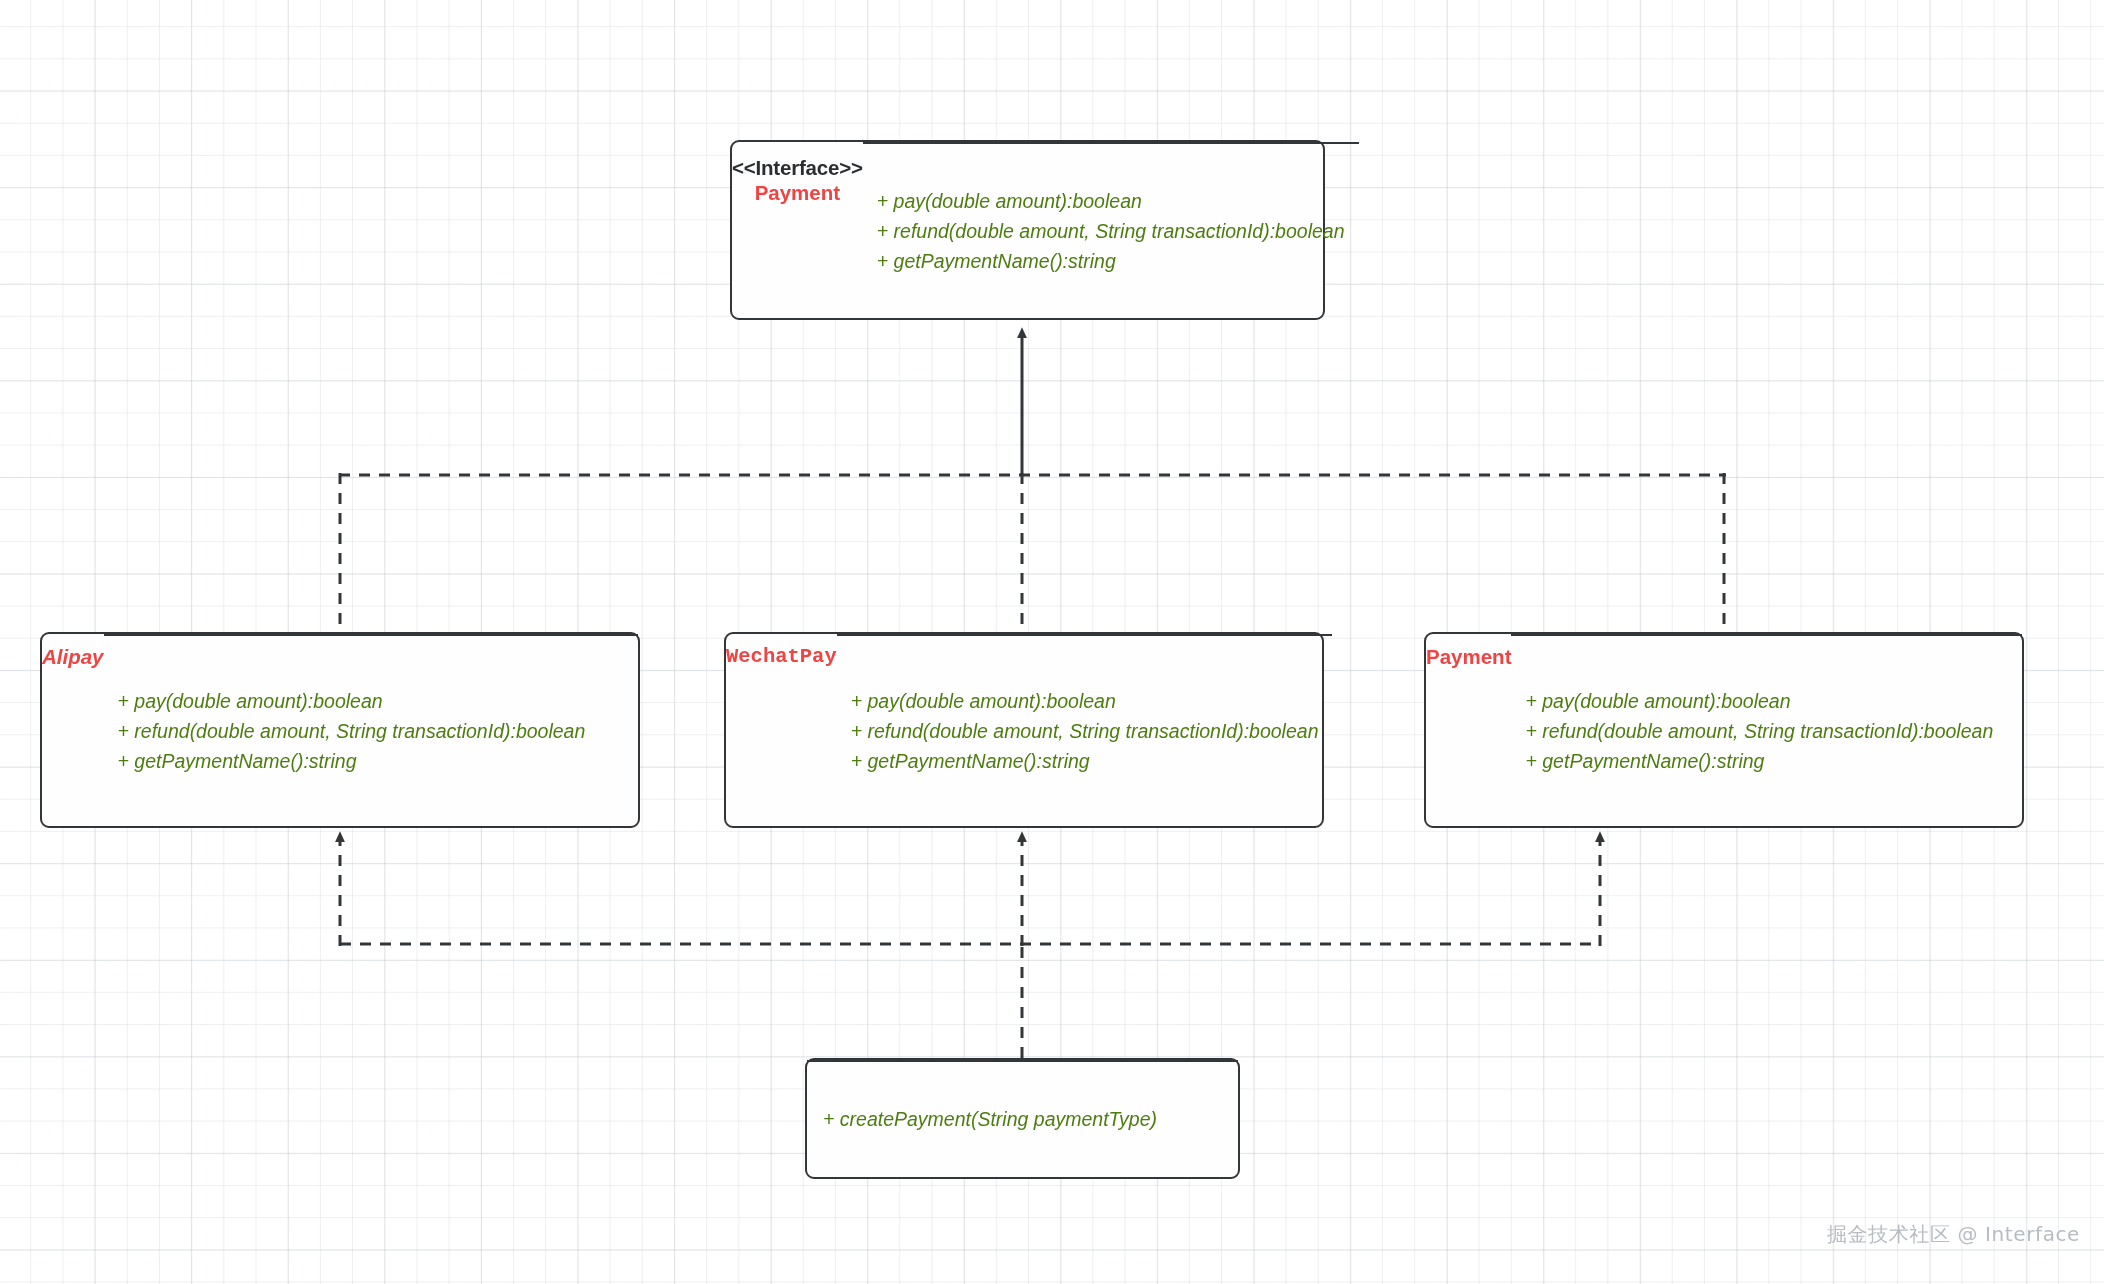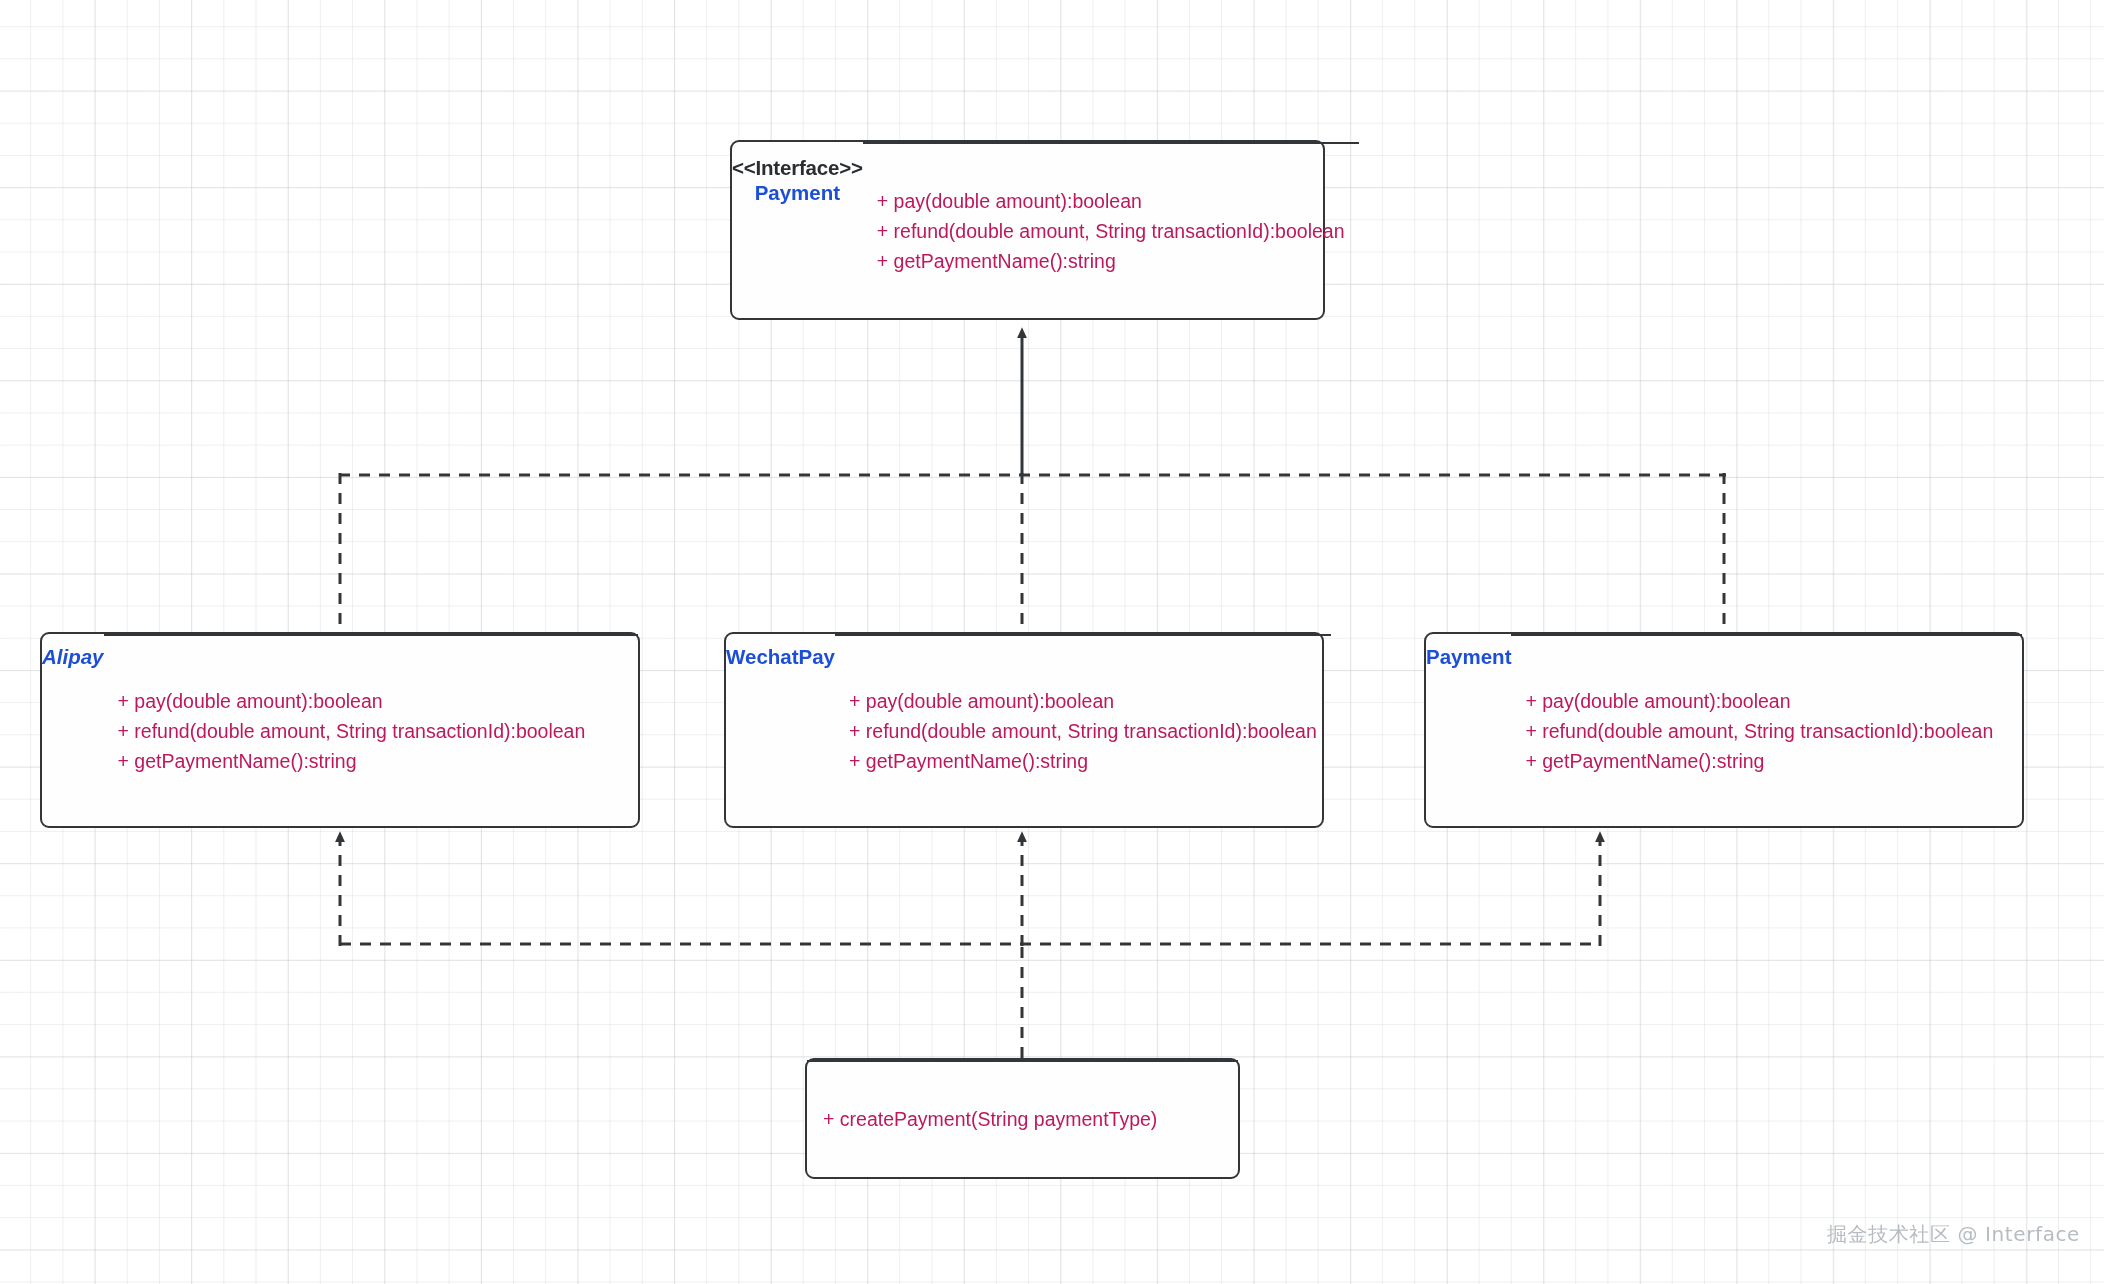--- a/index.html
+++ b/index.html
@@ -64,37 +64,38 @@
   .stereotype {
     font-size: 20.5px;
     font-weight: 700;
     color: #2b2e31;
     line-height: 1.2;
     letter-spacing: -0.2px;
   }
   .class-name {
     font-size: 20.5px;
     font-weight: 700;
-    color: #1d4ed8;
+    color: #ef4444;
     line-height: 1.2;
   }
   .attrs-compartment {
     
   }
   .methods-compartment {
     display: flex;
     flex-direction: column;
     justify-content: center;
     padding: 6px 14px 6px 14px;
   }
   .method-line {
     font-size: 19.5px;
-    color: #be185d;
+    color: #4d7c0f;
     line-height: 1.55;
     white-space: nowrap;
+    font-style: italic;
   }
 
   
   .watermark {
     position: absolute;
     right: 24px;
     bottom: 36px;
     font-size: 20px;
     color: #b6bcc2;
     letter-spacing: 0.6px;
@@ -155,21 +156,21 @@
     </div>
     <div class="compartment attrs-compartment" style="height:46px;"></div>
     <div class="compartment methods-compartment" style="flex:1;">
       <div class="method-line">+ pay(double amount):boolean</div>
       <div class="method-line">+ refund(double amount, String transactionId):boolean</div>
       <div class="method-line">+ getPaymentName():string</div>
     </div>
   </div>
 
   <div class="uml-box" style="left:724px; top:632px; width:600px; height:196px;">
-    <div class="compartment title-compartment" style="height:46px;">
+    <div class="compartment title-compartment" style="height:46px;font-family:Liberation Mono, monospace;">
       <div class="class-name">WechatPay</div>
     </div>
     <div class="compartment attrs-compartment" style="height:46px;"></div>
     <div class="compartment methods-compartment" style="flex:1;">
       <div class="method-line">+ pay(double amount):boolean</div>
       <div class="method-line">+ refund(double amount, String transactionId):boolean</div>
       <div class="method-line">+ getPaymentName():string</div>
     </div>
   </div>
 

